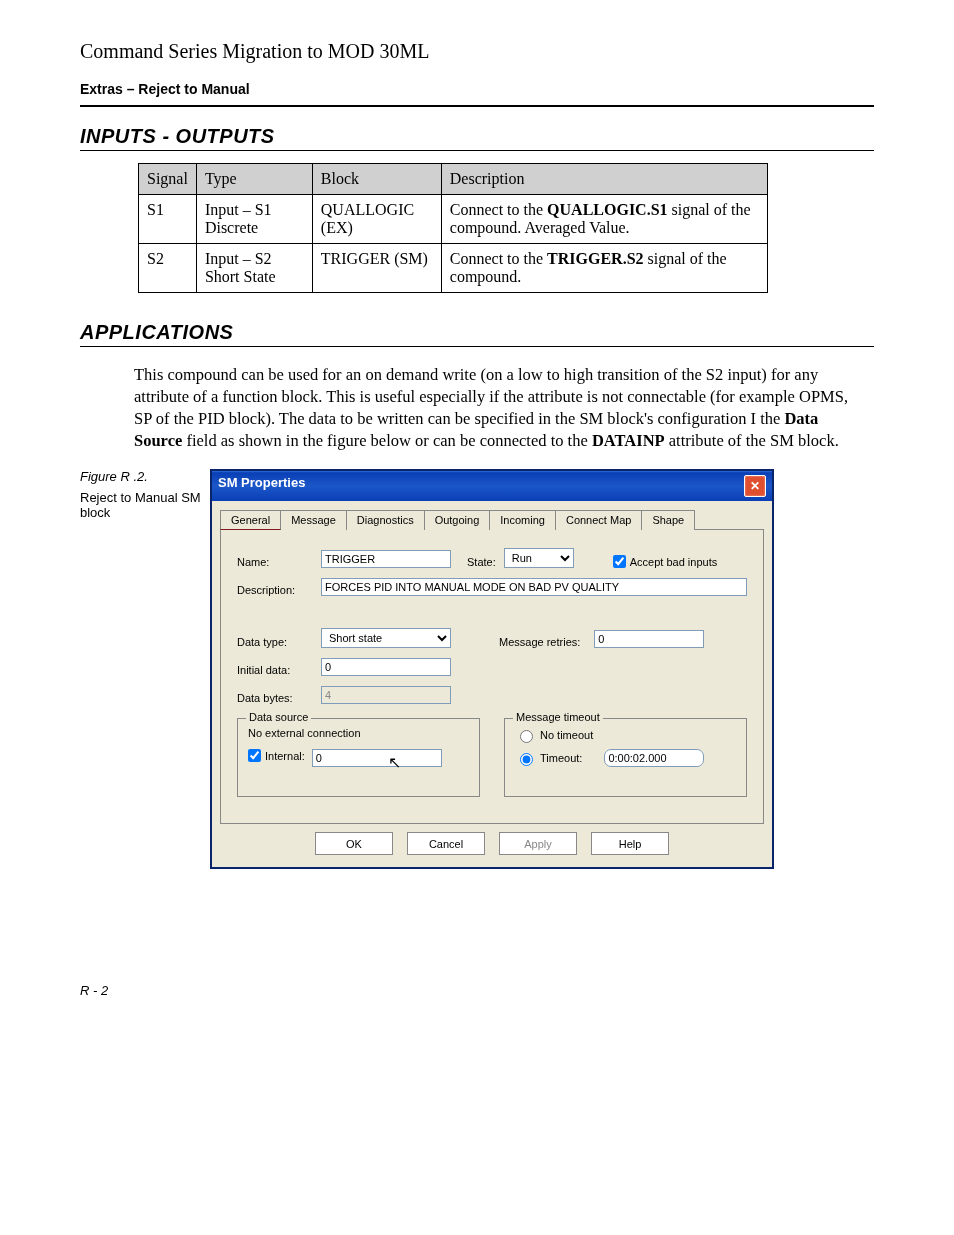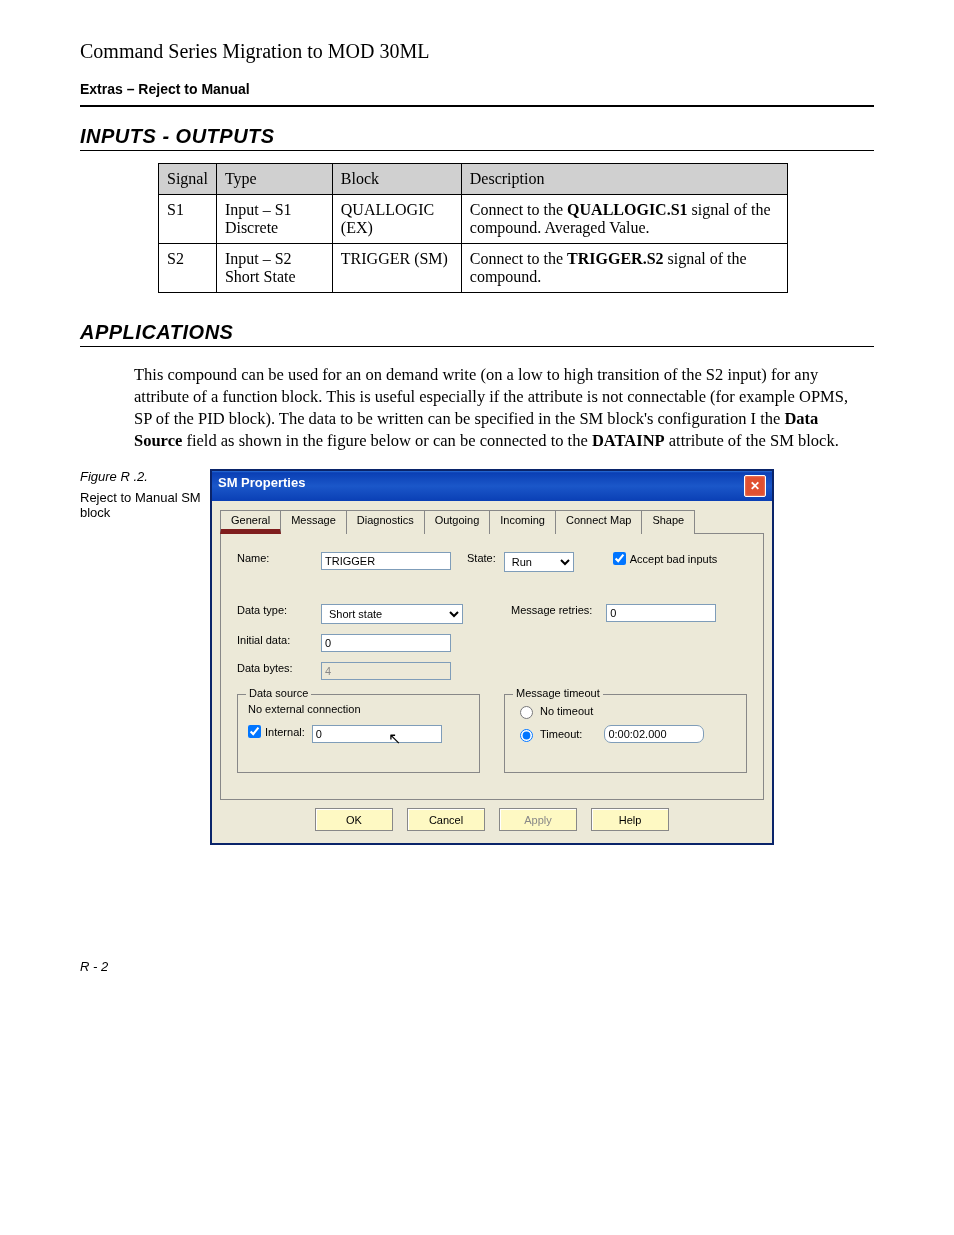--- a/index.html
+++ b/index.html
@@ -34,21 +34,21 @@
   }
   h2.section {
     font-family: Arial, sans-serif;
     font-style: italic;
     font-weight: bold;
     font-size: 20px;
     margin: 14px 0 2px 0;
     letter-spacing: 0.5px;
   }
   .io-table-wrap {
-    margin-left: 78px;
+    margin-left: 58px;
   }
   table.io {
     border-collapse: collapse;
     width: 630px;
     font-size: 16px;
   }
   table.io th, table.io td {
     border: 1px solid #000;
     padding: 6px 8px;
     text-align: left;
@@ -123,31 +123,31 @@
     border-bottom: none;
     padding: 3px 10px;
     background: #ece9d8;
     position: relative;
     top: 1px;
     margin-right: -1px;
   }
   .tab.active {
     background: #ece9d8;
     z-index: 2;
-    border-bottom: 5px solid #7f1d1d;
+    border-bottom: 1px solid #7f1d1d;
   }
   .tabpanel {
     margin: 0 8px 8px 8px;
     border: 1px solid #888;
     padding: 18px 16px 26px 16px;
     background: #ece9d8;
   }
   .row {
     display: flex;
-    align-items: flex-start;
+    align-items: flex-end;
     margin-bottom: 10px;
     gap: 8px;
   }
   .lbl {
     width: 76px;
   }
   input.win, select.win {
     font-family: Tahoma, Arial, sans-serif;
     font-size: 11px;
     padding: 2px 3px;
@@ -188,21 +188,21 @@
     justify-content: center;
     gap: 14px;
     padding: 0 8px 12px 8px;
   }
   button.win {
     font-family: Tahoma, Arial, sans-serif;
     font-size: 11px;
     width: 78px;
     height: 23px;
     border: 1px solid #888;
-    background: #fef9c3;
+    background: #ffffff;
     box-shadow: 1px 1px 0 #fff inset;
   }
   button.win:disabled { color: #888; }
   .chk { display: inline-flex; align-items: center; gap: 4px; }
   .chk input { margin: 0; }
   .radio { display: inline-flex; align-items: center; gap: 4px; margin-bottom: 6px;}
   .cursor-icon {
     position: relative;
     left: 140px;
     top: -14px;
@@ -294,26 +294,30 @@
         <span style="margin-left:8px">State:</span>
         <select class="win" style="width:70px">
           <option>Run</option>
         </select>
         <label class="chk" style="margin-left:31px">
           <input type="checkbox" checked="" style="">
           <span>Accept bad inputs</span>
         </label>
       </div>
 
+      <div class="row">
+        <span class="lbl">Description:</span>
+        <input class="win" style="flex: 1 1 0%;" value="FORCES PID INTO MANUAL MODE ON BAD PV QUALITY">
+      </div>
 
       <div style="height:22px"></div>
 
       <div class="row">
         <span class="lbl">Data type:</span>
-        <select class="win" style="width:142px">
+        <select class="win" style="width:130px">
           <option>Short state</option>
         </select>
         <span style="margin-left:40px">Message retries:</span>
         <input class="win" style="width: 110px; margin-left: 6px;" value="0">
       </div>
 
       <div class="row">
         <span class="lbl">Initial data:</span>
         <input class="win" style="width: 130px;" value="0">
       </div>

